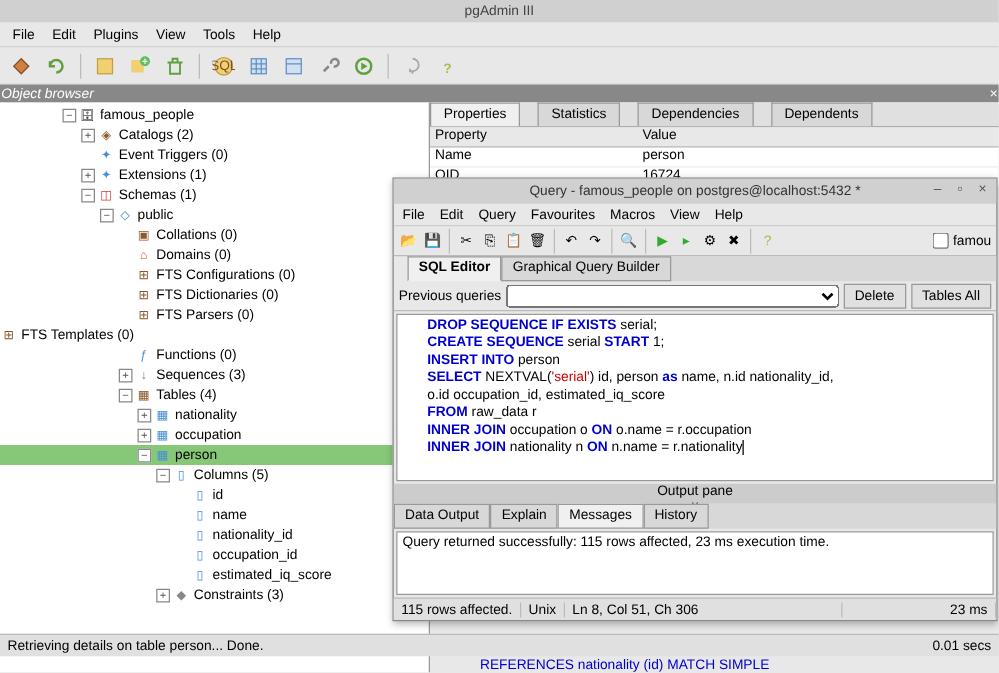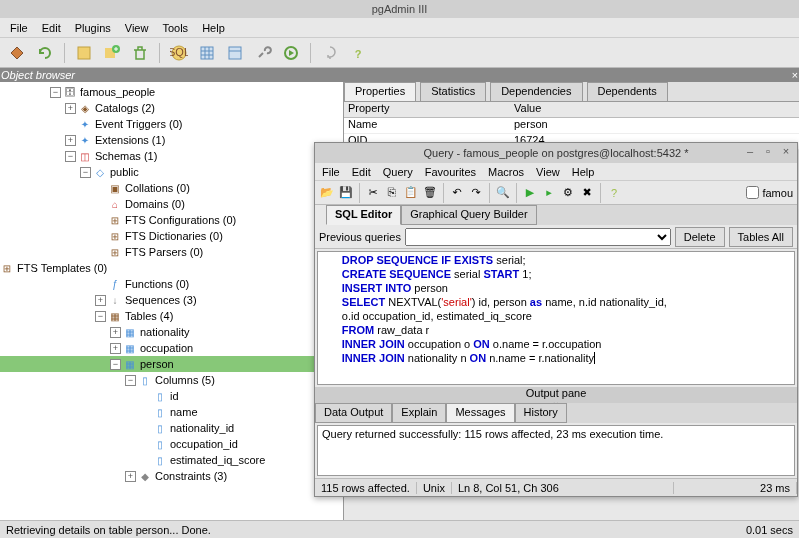--- a/index.html
+++ b/index.html
@@ -13,28 +13,28 @@
 .browser-hdr { height: 14px; background: #888; color: #fff; padding: 0 1px; font-size: 10px; display: flex; justify-content: space-between; align-items: center; font-style: italic; }
 .main { display: flex; height: 456px; }
 .left { width: 344px; background: #fff; border-right: 1px solid #999; overflow: hidden; }
 .tree { padding: 2px 0; }
 .trow { display: flex; align-items: center; height: 16px; white-space: nowrap; }
 .trow.sel { background: #87c878; }
 .exp { width: 11px; height: 11px; border: 1px solid #888; font-size: 9px; line-height: 8px; text-align: center; margin-right: 2px; color: #555; background: #fff; }
 .ticon { width: 14px; height: 14px; margin-right: 3px; display: flex; align-items: center; justify-content: center; font-size: 10px; }
 .right { flex: 1; background: #e8e8e8; position: relative; }
 .tabs { display: flex; background: #e0e0e0; border-bottom: 1px solid #999; height: 20px; }
-.tab { padding: 2px 10px; border: 1px solid #999; border-bottom: none; background: #d8d8d8; margin-right: 4px; }
+.tab { padding: 2px 10px; border: 1px solid #999; border-bottom: none; background: #d8d8d8; margin-right: 14px; }
 .tab.active { background: #f0f0f0; }
 .props { background: #fff; }
 .prow { display: flex; height: 16px; border-bottom: 1px solid #eee; }
 .phdr { background: #e8e8e8; font-weight: normal; border-bottom: 1px solid #bbb; }
 .pc1 { width: 170px; padding-left: 4px; }
 .pc2 { flex: 1; }
-.statusbar { position: absolute; bottom: 0; left: 0; right: 0; height: 18px; background: #e0e0e0; border-top: 1px solid #bbb; display: flex; align-items: center; justify-content: space-between; padding: 0 6px; font-size: 10px; }
+.statusbar { position: absolute; bottom: 13px; left: 0; right: 0; height: 18px; background: #e0e0e0; border-top: 1px solid #bbb; display: flex; align-items: center; justify-content: space-between; padding: 0 6px; font-size: 10px; }
 
 .qwin { position: absolute; left: 314px; top: 142px; width: 484px; height: 355px; background: #e8e8e8; border: 1px solid #888; box-shadow: 0 2px 6px rgba(0,0,0,0.3); display: flex; flex-direction: column; }
 .qtitle { height: 20px; background: #d0d0d0; display: flex; align-items: center; justify-content: center; position: relative; color: #333; }
 .qtctrl { position: absolute; right: 4px; top: 2px; display: flex; gap: 4px; }
 .qtctrl span { width: 14px; height: 14px; text-align: center; line-height: 13px; color: #555; }
 .qmenu { height: 18px; display: flex; align-items: center; padding: 0 2px; gap: 2px; border-bottom: 1px solid #ccc; }
 .qmenu span { padding: 1px 5px; }
 .qtool { height: 24px; display: flex; align-items: center; padding: 2px 4px; gap: 3px; border-bottom: 1px solid #bbb; }
 .qtool .tb { width: 16px; height: 16px; display: flex; align-items: center; justify-content: center; font-size: 11px; }
 .qtabs { display: flex; height: 20px; background: #d8d8d8; margin-left: 11px; }

